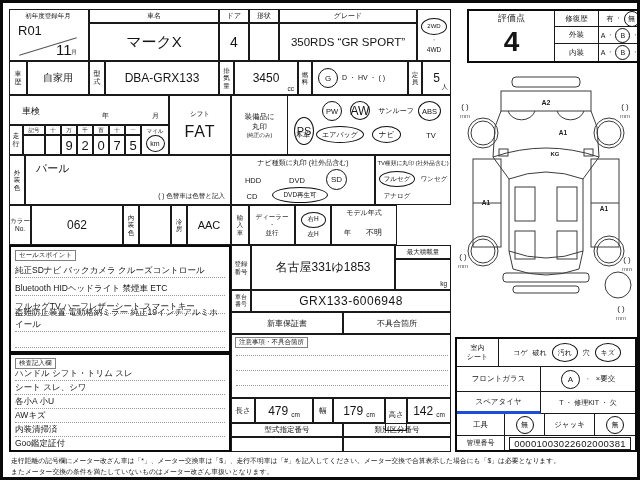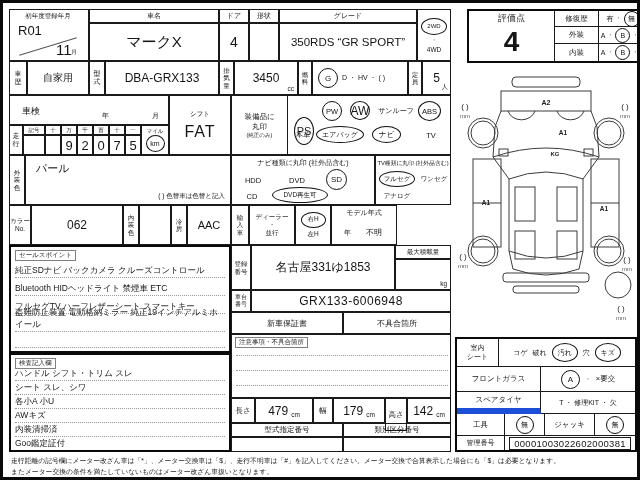--- a/index.html
+++ b/index.html
@@ -335,21 +335,21 @@
       <span class="circ" style="width:24px;height:17px;font-size:7px;flex:none">キズ</span>
     </div>
 
     <div class="abs cen" style="left:0;top:28px;width:84px;height:25px;border-right:1px solid #1a1a1a;border-bottom:1px solid #1a1a1a;font-size:7.5px">フロントガラス</div>
     <div class="abs rowflex" style="left:84px;top:28px;width:94px;height:25px;border-bottom:1px solid #1a1a1a;gap:5px">
       <span class="circ" style="width:17px;height:17px;font-size:8px;flex:none">A</span>
       <span style="font-size:6px">・</span>
       <span style="font-size:7.5px">×要交</span>
     </div>
 
-    <div class="abs cen" style="left:0;top:53px;width:84px;height:22px;border-right:1px solid #1a1a1a;border-bottom:6px solid #1d4ed8;font-size:7.5px">スペアタイヤ</div>
+    <div class="abs cen" style="left:0;top:53px;width:84px;height:22px;border-right:1px solid #1a1a1a;border-bottom:3px solid #1d4ed8;font-size:7.5px">スペアタイヤ</div>
     <div class="abs cen" style="left:84px;top:53px;width:94px;height:22px;border-bottom:1px solid #1a1a1a;font-size:7px">T ・ 修理KIT ・ 欠</div>
 
     <div class="abs cen" style="left:0;top:75px;width:48px;height:22px;border-right:1px solid #1a1a1a;border-bottom:1px solid #1a1a1a;font-size:7.5px">工具</div>
     <div class="abs cen" style="left:48px;top:75px;width:40px;height:22px;border-right:1px solid #1a1a1a;border-bottom:1px solid #1a1a1a">
       <span class="circ" style="width:16px;height:16px;font-size:7px">無</span>
     </div>
     <div class="abs cen" style="left:88px;top:75px;width:50px;height:22px;border-right:1px solid #1a1a1a;border-bottom:1px solid #1a1a1a;font-size:7.5px">ジャッキ</div>
     <div class="abs cen" style="left:138px;top:75px;width:40px;height:22px;border-bottom:1px solid #1a1a1a">
       <span class="circ" style="width:16px;height:16px;font-size:7px">無</span>
     </div>

